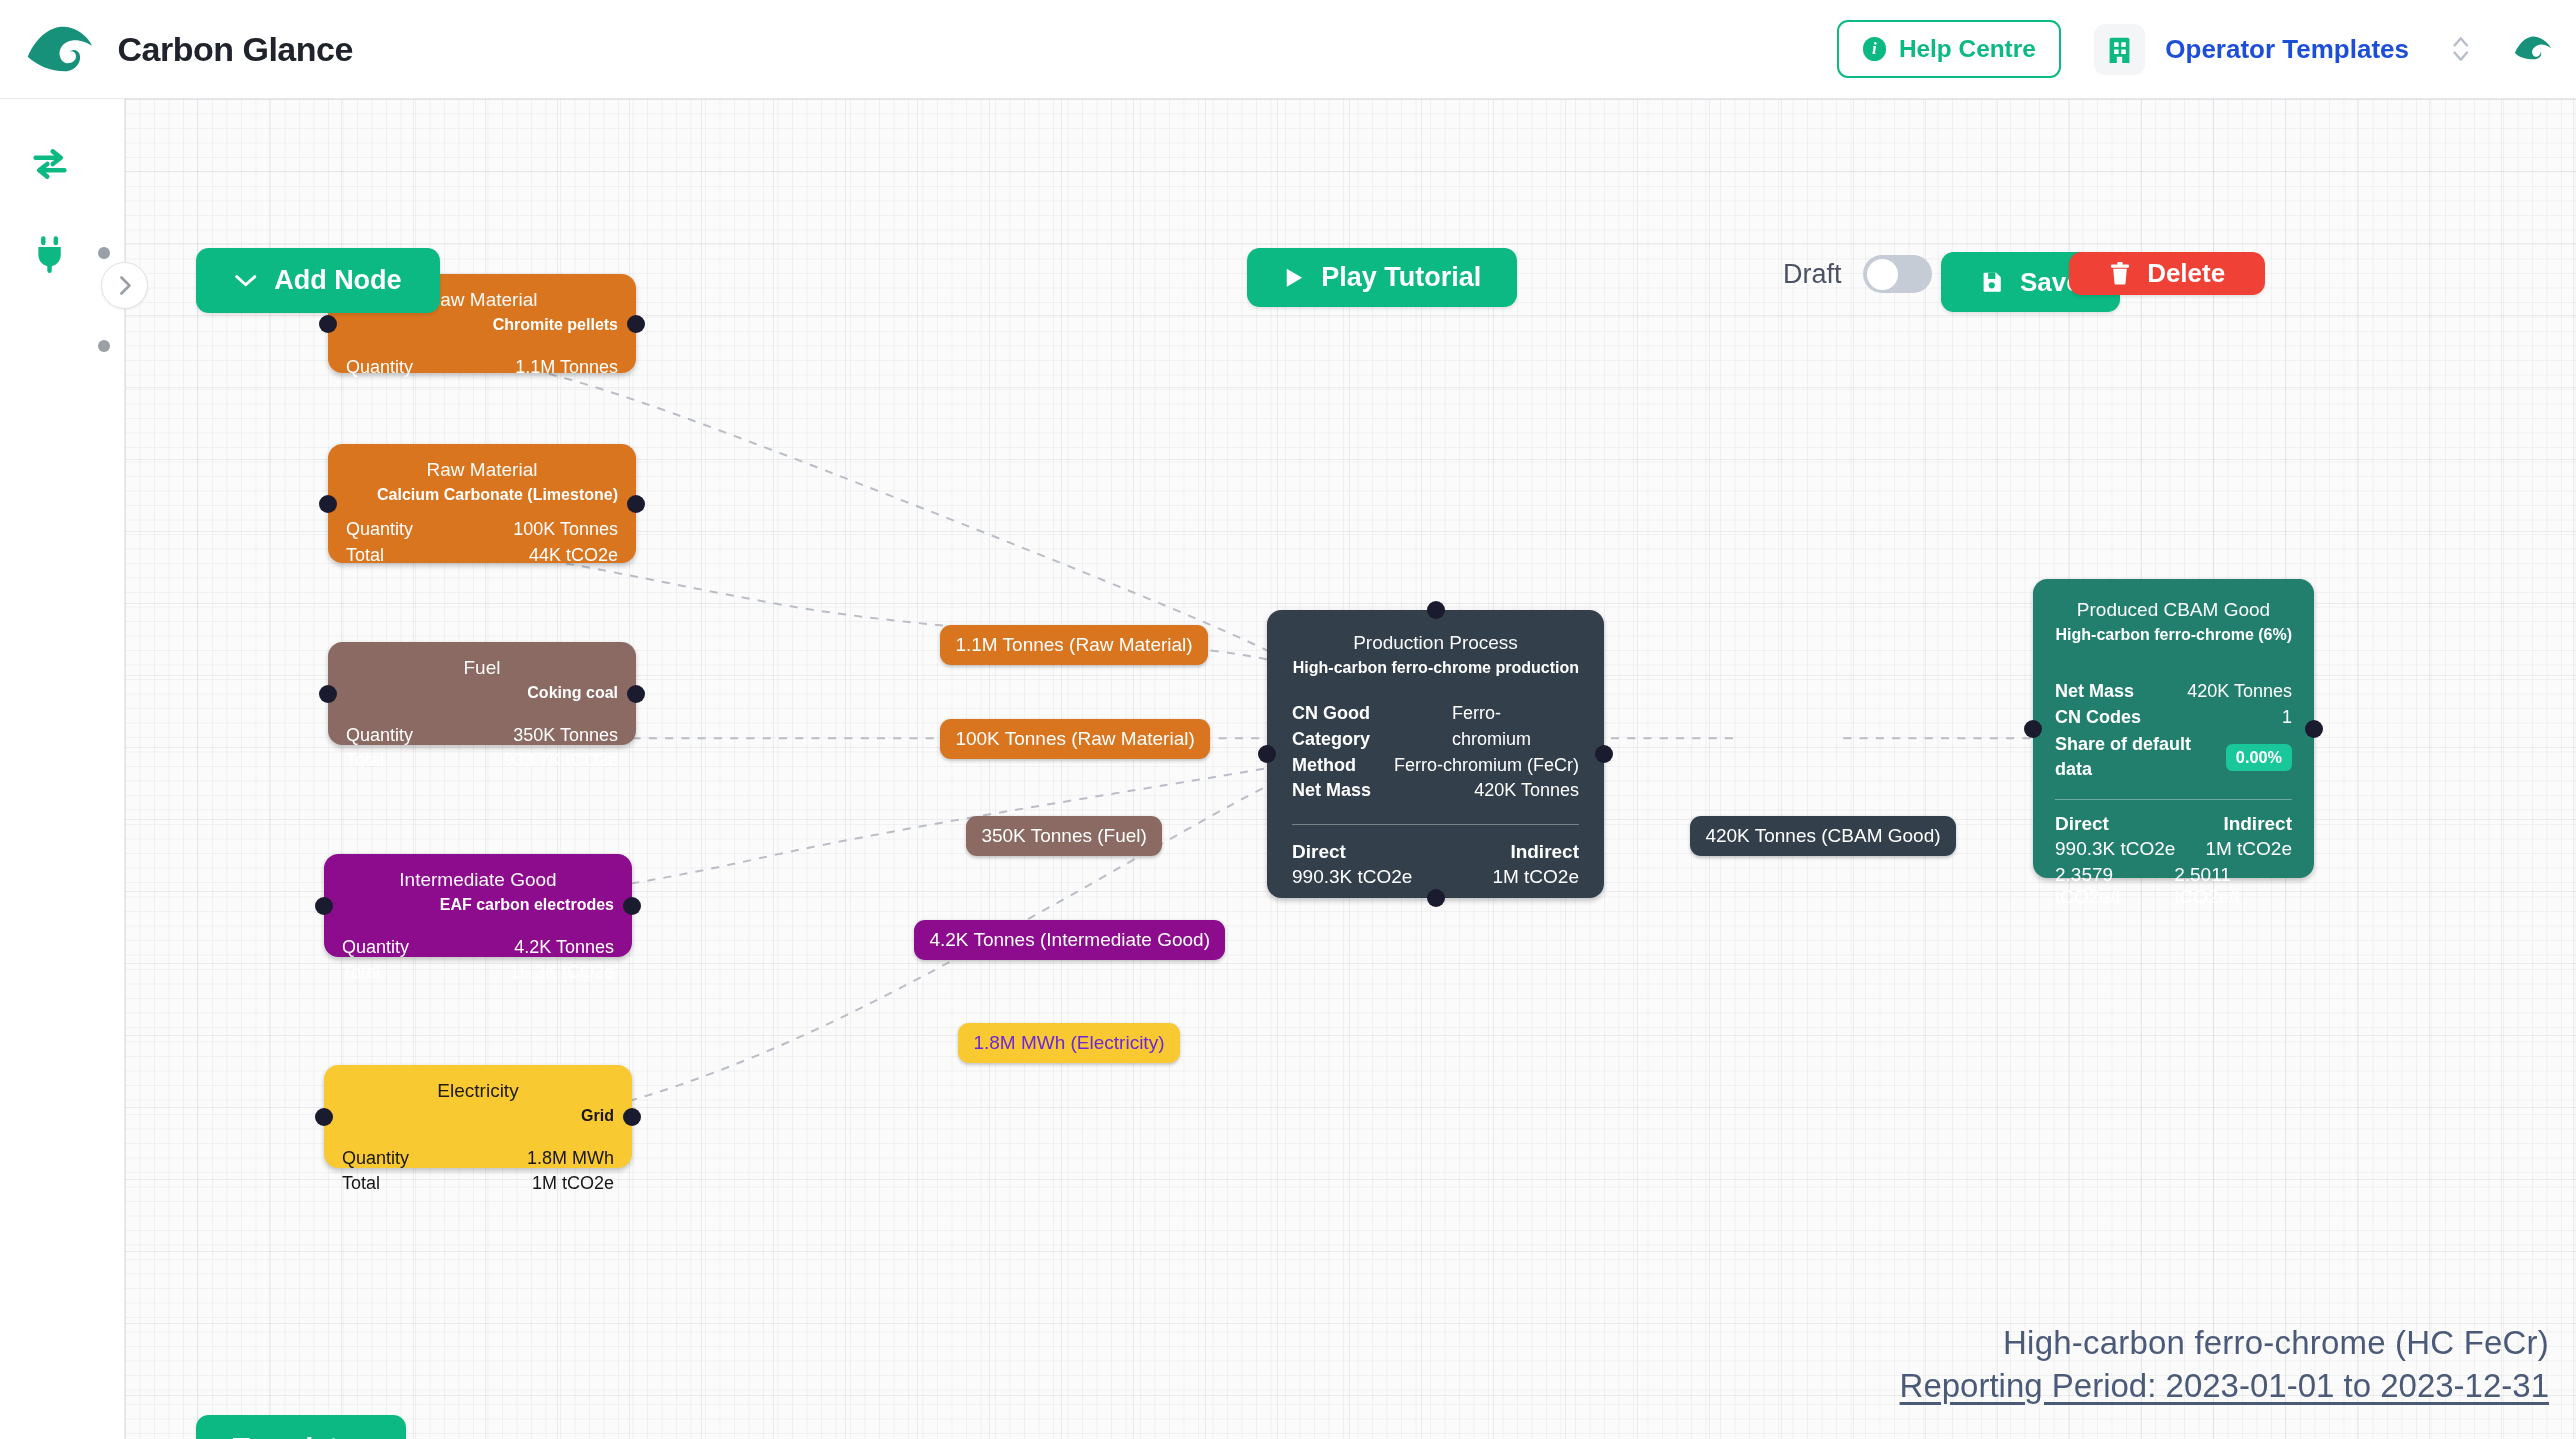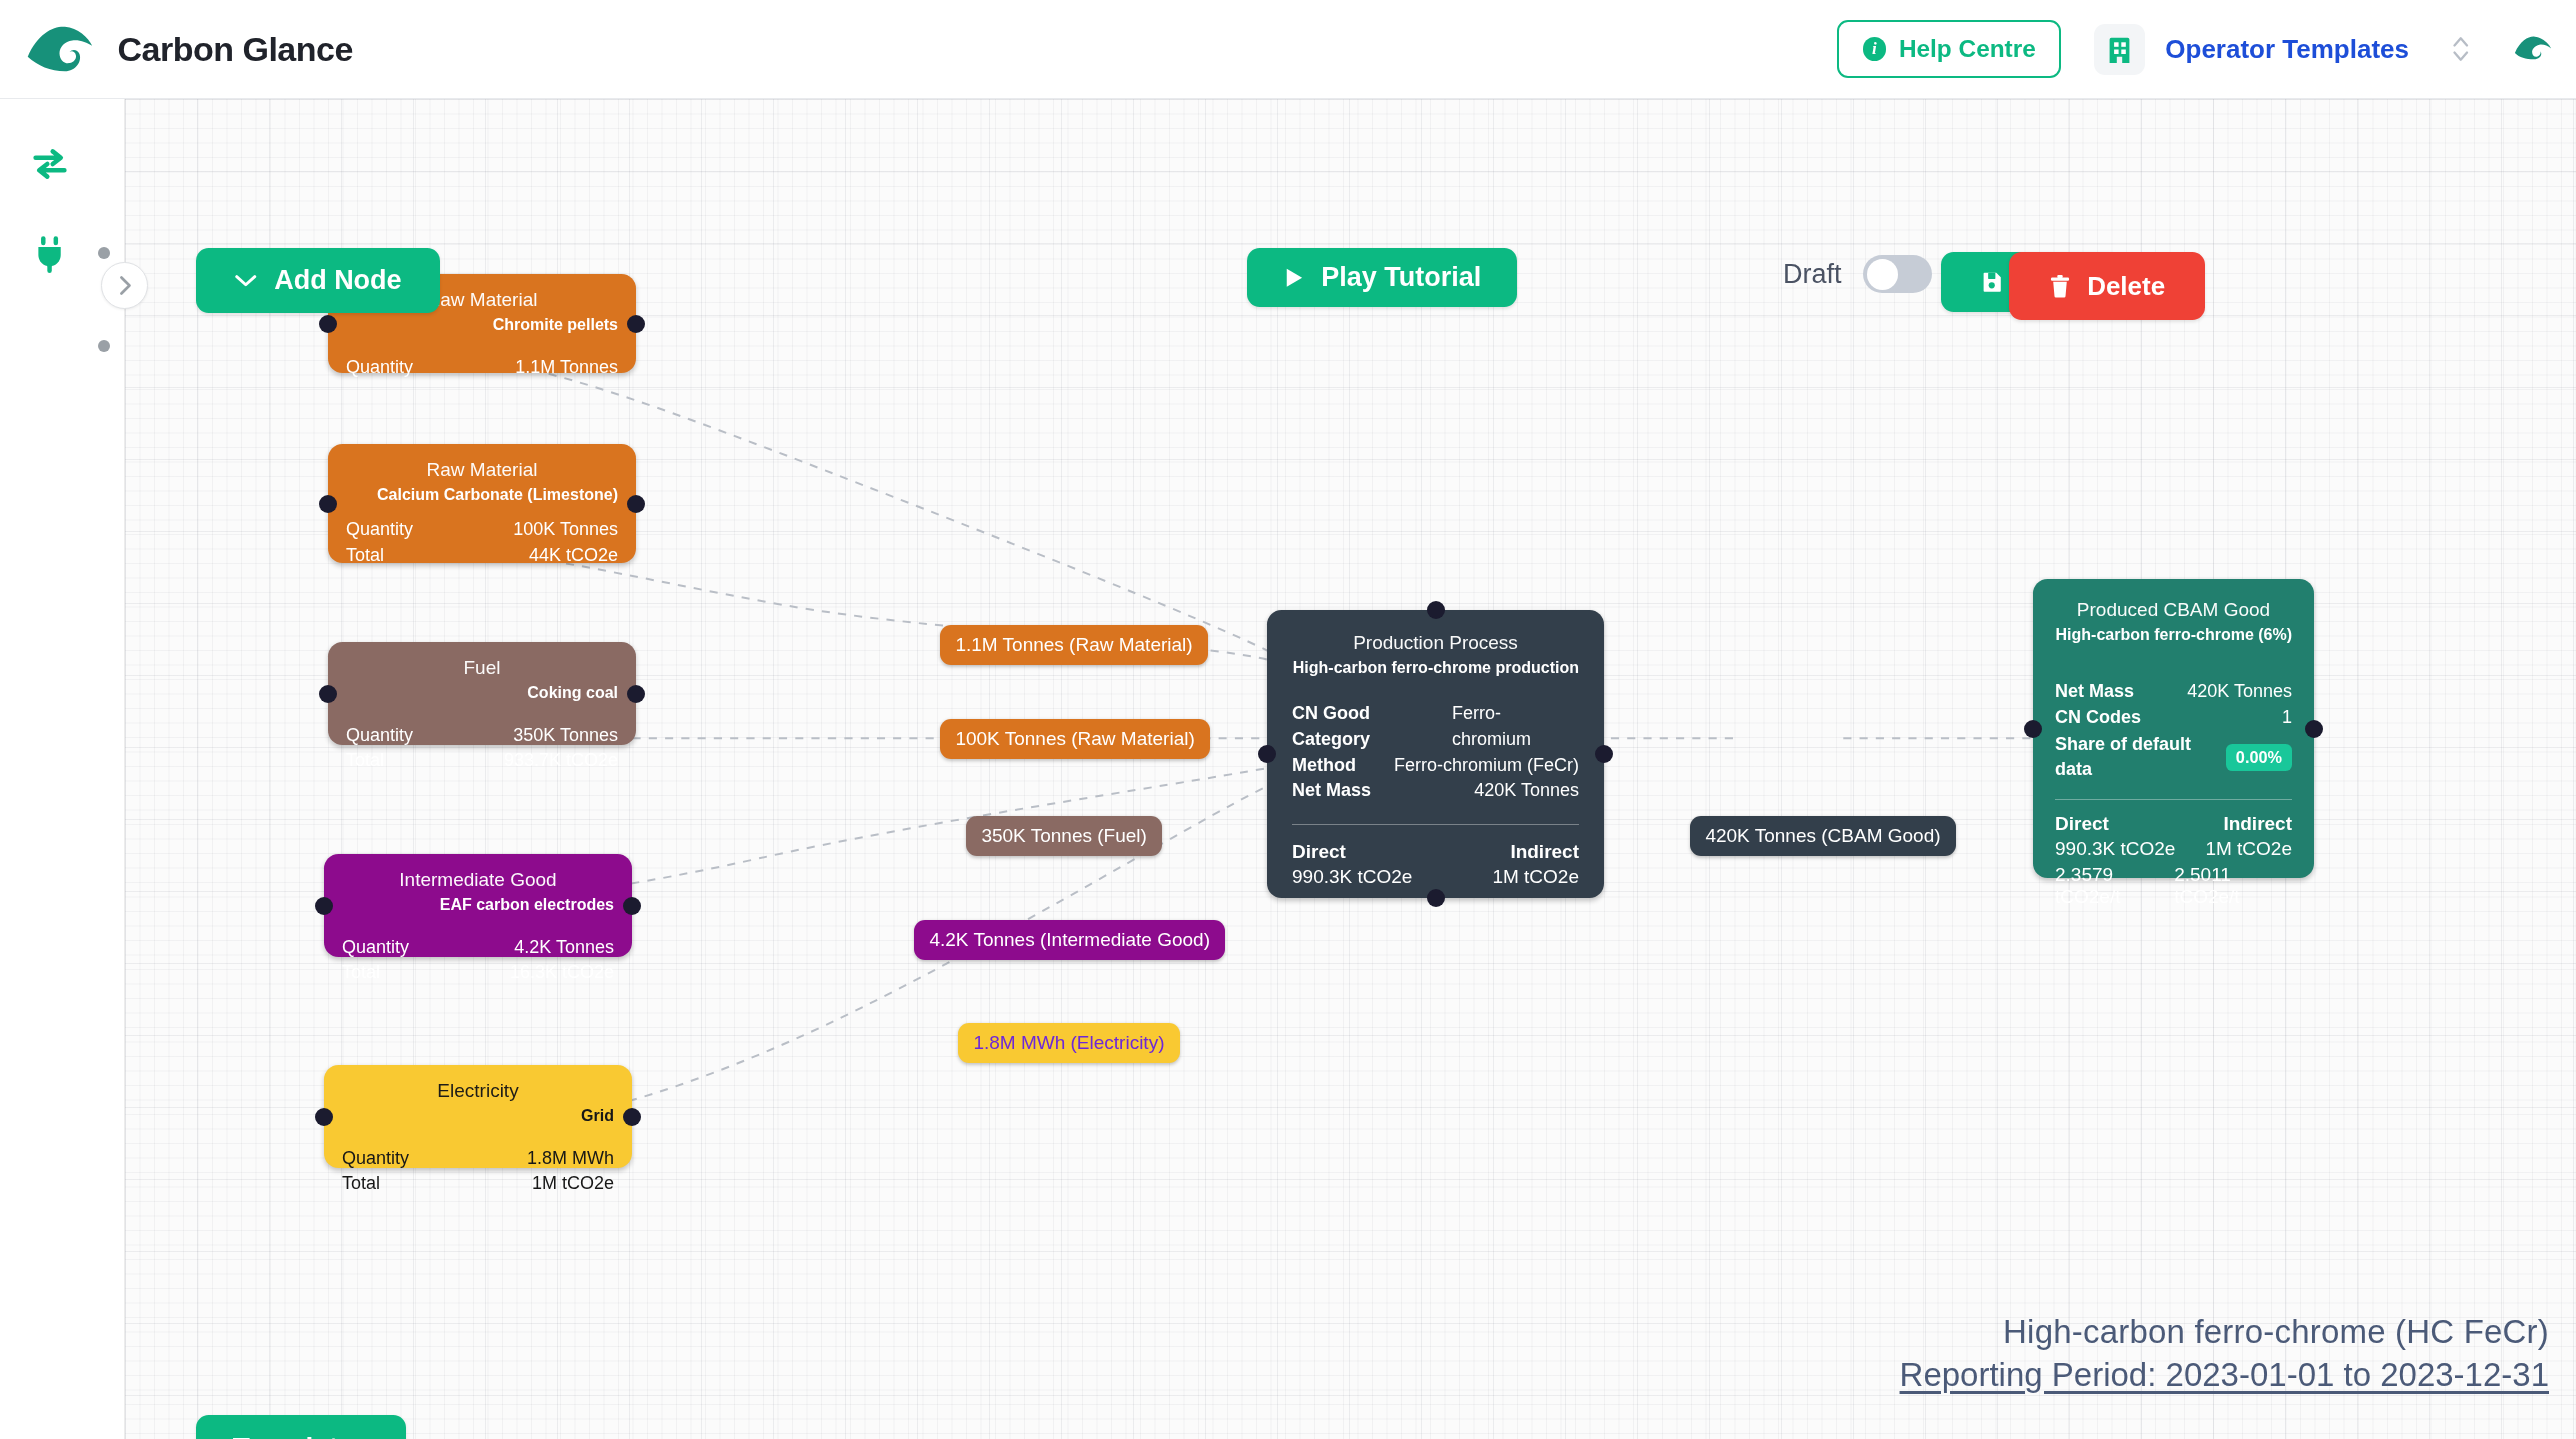--- a/index.html
+++ b/index.html
@@ -114,22 +114,22 @@
   }
   .play-tutorial {
     position: absolute; left: 1122px; top: 149px;
     width: 270px; height: 59px; font-size: 27px;
   }
   .save-btn {
     position: absolute; left: 1816px; top: 153px;
     width: 179px; height: 60px; font-size: 26px;
   }
   .delete-btn {
-    position: absolute; left: 1884px; top: 153px;
-    width: 196px; height: 68px; font-size: 26px;
+    position: absolute; left: 1944px; top: 153px;
+    width: 196px; height: 43px; font-size: 26px;
   }
   .mode-switch {
     position: absolute; left: 1658px; top: 156px;
     display: flex; align-items: center; gap: 21px;
   }
   .mode-label { font-size: 27px; color: #4a5263; font-weight: 400; }
   .toggle {
     width: 69px; height: 38px; border-radius: 19px;
     background: #c6ccd6; position: relative; cursor: pointer;
   }
@@ -138,21 +138,21 @@
     width: 31px; height: 31px; border-radius: 50%;
     background: #ffffff;
   }
   .templates-btn {
     position: absolute; left: 71px; top: 1316px;
     width: 210px; height: 65px; font-size: 28px;
   }
 
   
   .footer-caption {
-    position: absolute; right: 27px; bottom: 45px;
+    position: absolute; right: 27px; bottom: 34px;
     text-align: right; color: #4b5a78;
   }
   .fc-title { font-size: 33px; font-weight: 400; letter-spacing: 0.2px; }
   .fc-sub {
     font-size: 33px; font-weight: 400; margin-top: 5.4px;
     text-decoration: underline; text-underline-offset: 5.4px;
     cursor: pointer;
   }
 
   

